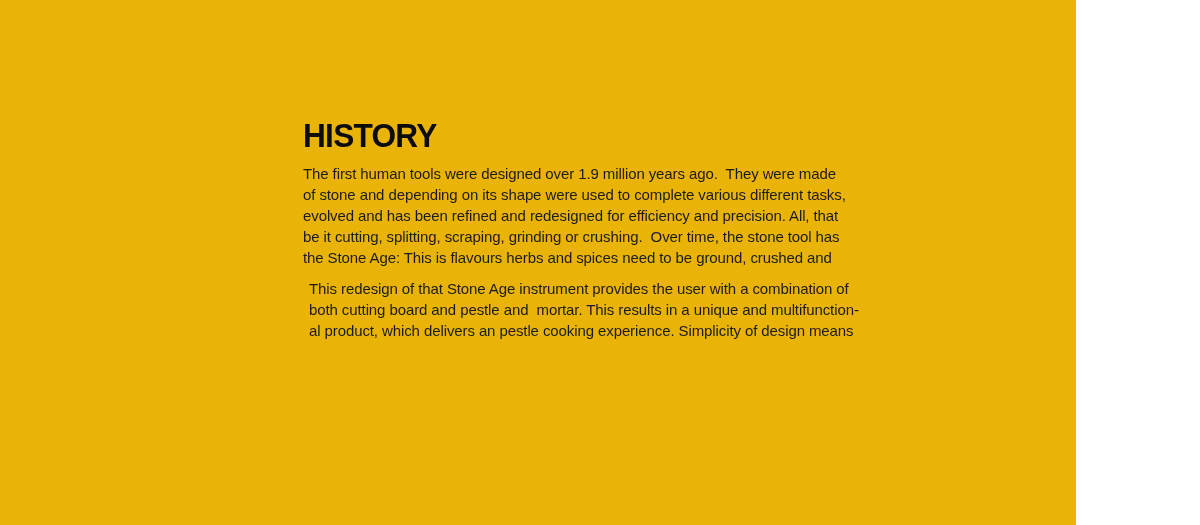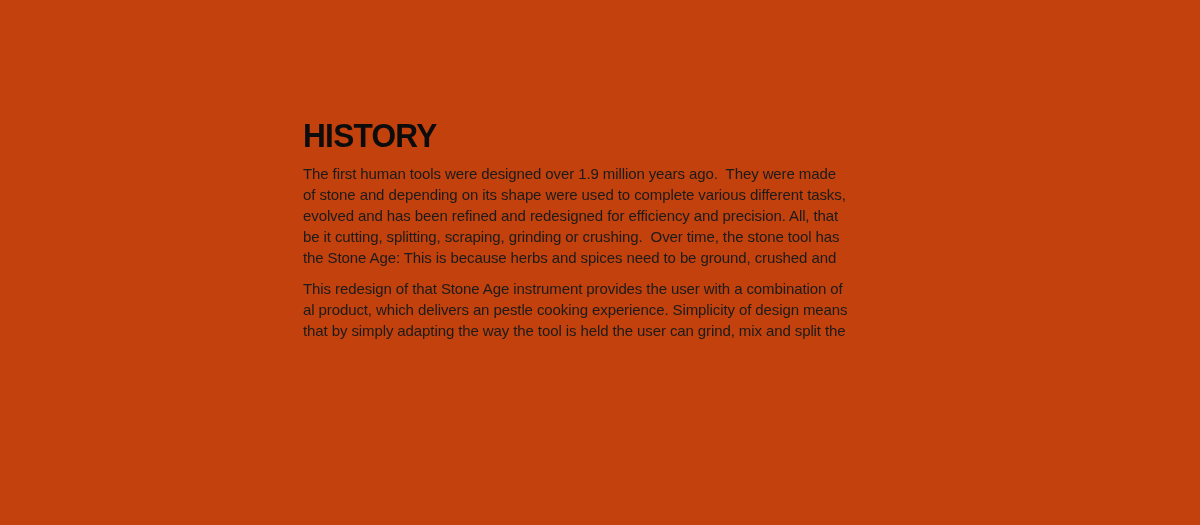--- a/index.html
+++ b/index.html
@@ -2,23 +2,23 @@
 <html><head>
 <meta charset="utf-8">
 <style>
   html, body {
     margin: 0;
     padding: 0;
     background: #ffffff;
   }
   .page {
     position: relative;
-    width: 1200px;
+    width: 1076px;
     height: 525px;
-    background: #c2410c;
+    background: #eab308;
     overflow: hidden;
   }
   .article {
     position: absolute;
     left: 303px;
     top: 118px;
     width: 660px;
   }
   .title {
     margin: 0;
@@ -31,20 +31,21 @@
     color: #0c0c0c;
     transform: scaleX(0.93);
     transform-origin: 0 50%;
     white-space: pre;
   }
   .para {
     margin-top: 11px;
   }
   .para.second {
     margin-top: 10px;
+    margin-left: 6px;
   }
   .line {
     font-family: "Liberation Sans", sans-serif;
     font-size: 15px;
     line-height: 21px;
     letter-spacing: -0.1px;
     color: #1b1b1b;
     white-space: pre;
   }
 </style>
@@ -54,23 +55,23 @@
 <div class="page">
   <section class="article">
 
     <h1 class="title">HISTORY</h1>
 
     <div class="para">
       <div class="line">The first human tools were designed over 1.9 million years ago.  They were made</div>
       <div class="line">of stone and depending on its shape were used to complete various different tasks,</div>
       <div class="line">evolved and has been refined and redesigned for efficiency and precision. All, that</div>
       <div class="line">be it cutting, splitting, scraping, grinding or crushing.  Over time, the stone tool has</div>
-      <div class="line">the Stone Age: This is because herbs and spices need to be ground, crushed and</div>
+      <div class="line">the Stone Age: This is flavours herbs and spices need to be ground, crushed and</div>
     </div>
 
     <div class="para second">
       <div class="line">This redesign of that Stone Age instrument provides the user with a combination of</div>
+      <div class="line">both cutting board and pestle and  mortar. This results in a unique and multifunction-</div>
       <div class="line">al product, which delivers an pestle cooking experience. Simplicity of design means</div>
-      <div class="line">that by simply adapting the way the tool is held the user can grind, mix and split the</div>
     </div>
 
   </section>
 </div>
 
 </body></html>

